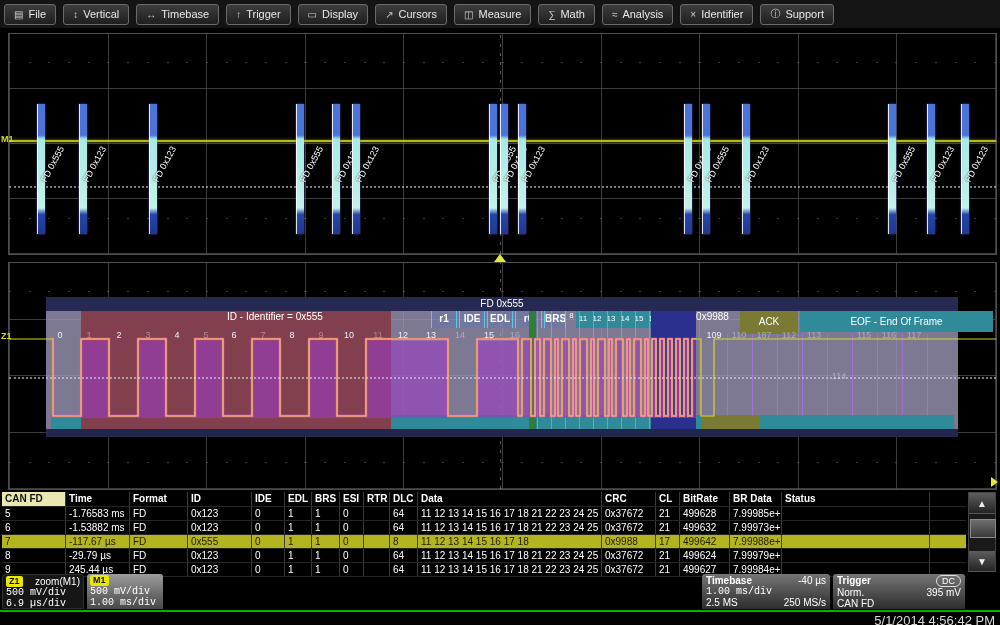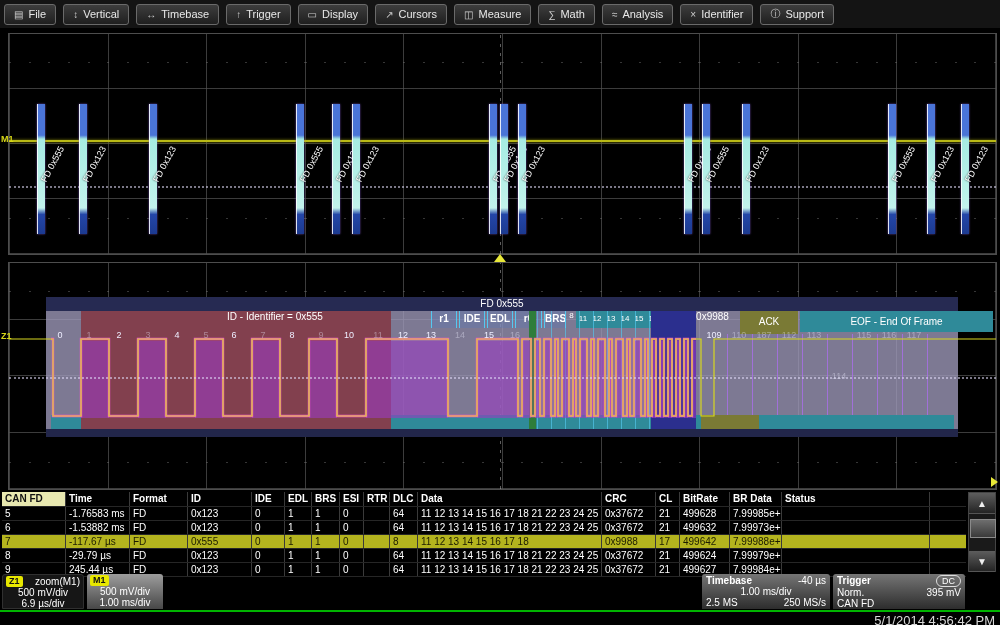--- a/index.html
+++ b/index.html
@@ -77,21 +77,21 @@
 
   
   .descbox{position:absolute;top:574px;height:35px;box-sizing:border-box;font-size:10px;border-radius:3px 3px 0 0;}
   .badge{display:inline-block;background:#e8e800;color:#111;font-weight:bold;font-size:9px;padding:0 3px;border-radius:2px;}
   .z1box{left:2px;width:82px;background:#161616;border:1px solid #303030;padding:1px 3px;}
   .m1box{left:87px;width:76px;background:linear-gradient(#9d9d9d,#474747);padding:1px 3px;}
   .tbbox{left:702px;width:128px;background:linear-gradient(#757575,#2d2d2d);padding:1px 4px;}
   .trbox{left:833px;width:132px;background:linear-gradient(#757575,#2d2d2d);padding:1px 4px;}
   .drow{display:flex;justify-content:space-between;line-height:11px;}
   .drow .b{font-weight:bold;}
-  .ralign{text-align:center;line-height:11px;}
+  .ralign{text-align:left;line-height:11px;font-family:Liberation Mono, monospace;}
   .dcbadge{border:1px solid #ddd;border-radius:7px;padding:0 5px;font-size:9px;line-height:10px;}
   .greenline{position:absolute;left:0;top:610px;width:1000px;height:2px;background:#00b400;}
   .brand{position:absolute;left:8px;top:632px;font-size:12px;letter-spacing:.5px;}
   .brand .bold{font-weight:bold;color:#fff;}
   .brand .light{color:#9a9a9a;}
   .datetime{position:absolute;right:5px;top:613px;font-size:13px;color:#d8d8d8;}
 </style>
 </head>
 <body>
 

